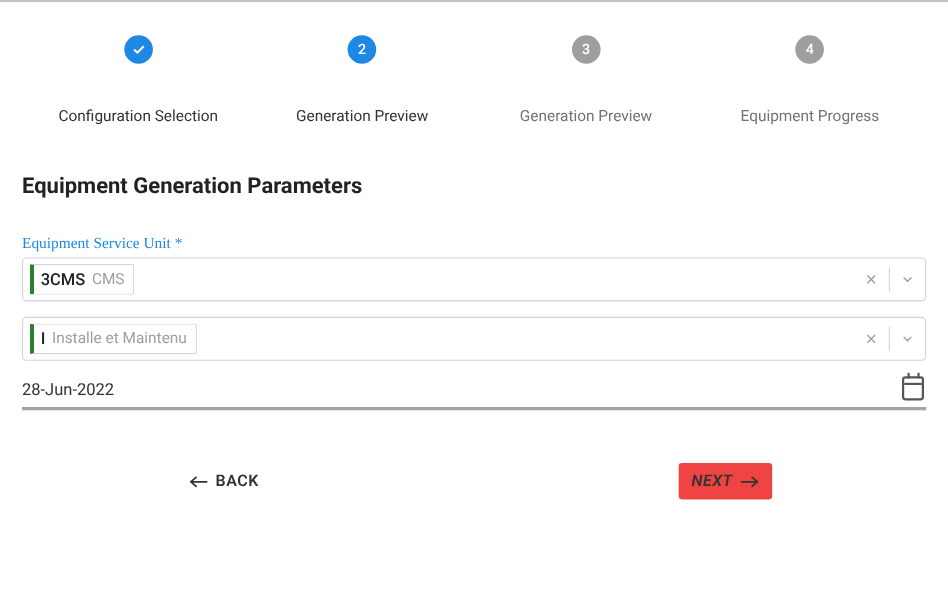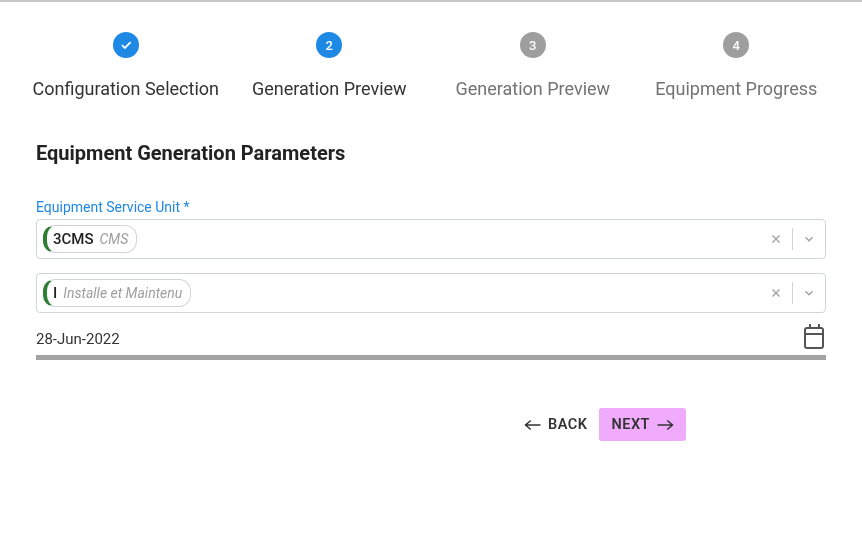--- a/index.html
+++ b/index.html
@@ -38,87 +38,88 @@
     justify-content: center;
     color: #fff;
     font-size: 13px;
     font-weight: 500;
     flex: 0 0 auto;
   }
   .circle.completed { background: #1e88e5; }
   .circle.active    { background: #1e88e5; }
   .circle.pending   { background: #9e9e9e; }
   .step-label {
-    font-size: 18px;
+    font-size: 14px;
     color: #333;
-    margin-top: 20px;
+    margin-top: 40px;
     text-align: center;
     white-space: nowrap;
   }
   .step-label.pending { color: #737373; }
   .check-svg { width: 14px; height: 14px; }
 
   
-  .form-area { padding: 0 36px; }
+  .form-area { padding: 0 20px; }
   h2.section-title {
     font-size: 20px;
     font-weight: 700;
     color: #222;
     margin: 18px 0 34px 0;
   }
   .field-label {
     font-size: 14px;
     color: #1e88e5;
     margin-bottom: 4px;
+    font-family: Liberation Serif, serif;
   }
   .field-block { margin-bottom: 14px; }
 
   
   .select-control {
     border: 1px solid #cfd4d9;
     border-radius: 4px;
     height: 40px;
     display: flex;
     align-items: center;
     padding: 0 0 0 6px;
     background: #fff;
   }
   .tag {
     display: inline-flex;
     align-items: center;
     border: 1px solid #d0d4d9;
     border-left: 4px solid #2e7d32;
-    border-radius: 12px;
+    border-radius: 2px;
     height: 28px;
     padding: 0 8px 0 6px;
     gap: 6px;
     font-size: 15px;
   }
   .tag .tag-main { color: #222; font-weight: 500; }
-  .tag .tag-sub  { color: #9e9e9e; font-style: italic; font-size: 14px; }
+  .tag .tag-sub  { color: #9e9e9e; font-size: 14px; }
   .select-spacer { flex: 1 1 auto; }
   .select-icons {
     display: flex;
     align-items: center;
     height: 100%;
   }
   .sel-btn {
     width: 32px;
     height: 100%;
     display:flex; align-items:center; justify-content:center;
     color: #9e9e9e;
   }
   .sel-div {
     width: 1px; height: 22px; background: #d0d4d9;
   }
 
   
   .underline-field {
     border: none;
-    border-bottom: 5px solid #a3a3a3;
+    border-bottom: 3px solid #a3a3a3;
     padding-bottom: 4px;
     display: flex;
     align-items: center;
   }
   .underline-field .value {
     font-size: 15px;
     color: #333;
     flex: 1 1 auto;
   }
   .cal-icon {
@@ -153,36 +154,36 @@
     margin-right:0;
   }
   .spinner-ctl div {
     flex:1; display:flex; align-items:center; justify-content:center;
   }
   .spinner-ctl svg { width:8px; height:5px; }
 
   
   .nav-row {
     display:flex;
-    justify-content: flex-end;
+    justify-content: space-between;
     padding: 34px 140px 0 140px;
   }
   .nav-btn {
     display:inline-flex;
     align-items:center;
     gap:6px;
     font-size: 14.5px;
     font-weight: 600;
     letter-spacing: 0.5px;
     color:#333;
     padding: 8px 12px;
     border-radius: 3px;
     cursor:pointer;
   }
-  .nav-btn.next { background:#f0abfc; }
+  .nav-btn.next { background:#ef4444;font-style:italic; }
   .arrow-svg { width:18px; height:14px; }
 
   .steps-grid{
     display:grid;
     grid-template-columns: repeat(4, 1fr);
     align-items:start;
   }
   .circle-row{
     display:flex; align-items:center; justify-content:center; position:relative; height:26px;
   }

